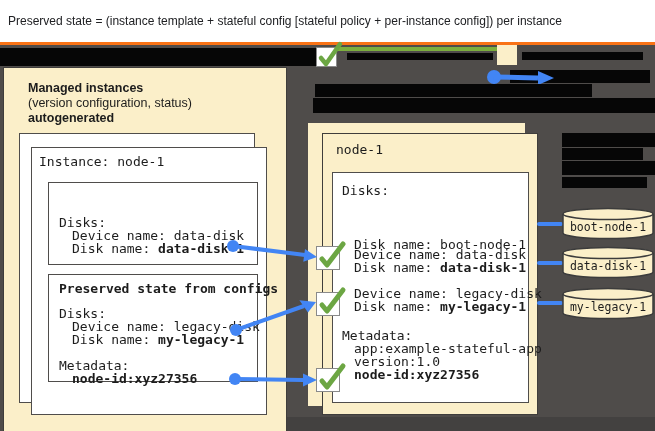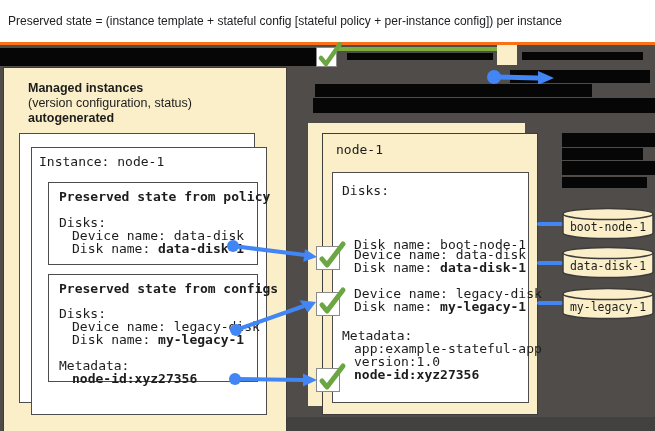--- a/index.html
+++ b/index.html
@@ -92,21 +92,20 @@
     <div class="b">Managed instances</div>
     <div>(version configuration, status)</div>
     <div class="b">autogenerated</div>
   </div>
 
   <div class="whitebox" style="left:19px; top:133px; width:236px; height:270px;"></div>
   <div class="whitebox" style="left:31px; top:147px; width:236px; height:268px;"></div>
   <div class="abs mono" style="left:39px; top:155px;">Instance: node-1</div>
 
   <div class="innerbox" style="left:48px; top:182px; width:210px; height:83px;">
-    <div class="abs mono b" style="left:10px; top:7px;">Preserved state from policy</div>
     <div class="abs mono" style="left:10px; top:33px;">Disks:</div>
     <div class="abs mono" style="left:23px; top:46px;">Device name: data-disk</div>
     <div class="abs mono" style="left:23px; top:59px;"><span>Disk name: </span><span class="b">data-disk-1</span></div>
   </div>
 
   <div class="innerbox" style="left:48px; top:274px; width:210px; height:108px;">
     <div class="abs mono b" style="left:10px; top:7px;">Preserved state from configs</div>
     <div class="abs mono" style="left:10px; top:32px;">Disks:</div>
     <div class="abs mono" style="left:23px; top:45px;">Device name: legacy-disk</div>
     <div class="abs mono" style="left:23px; top:58px;"><span>Disk name: </span><span class="b">my-legacy-1</span></div>

